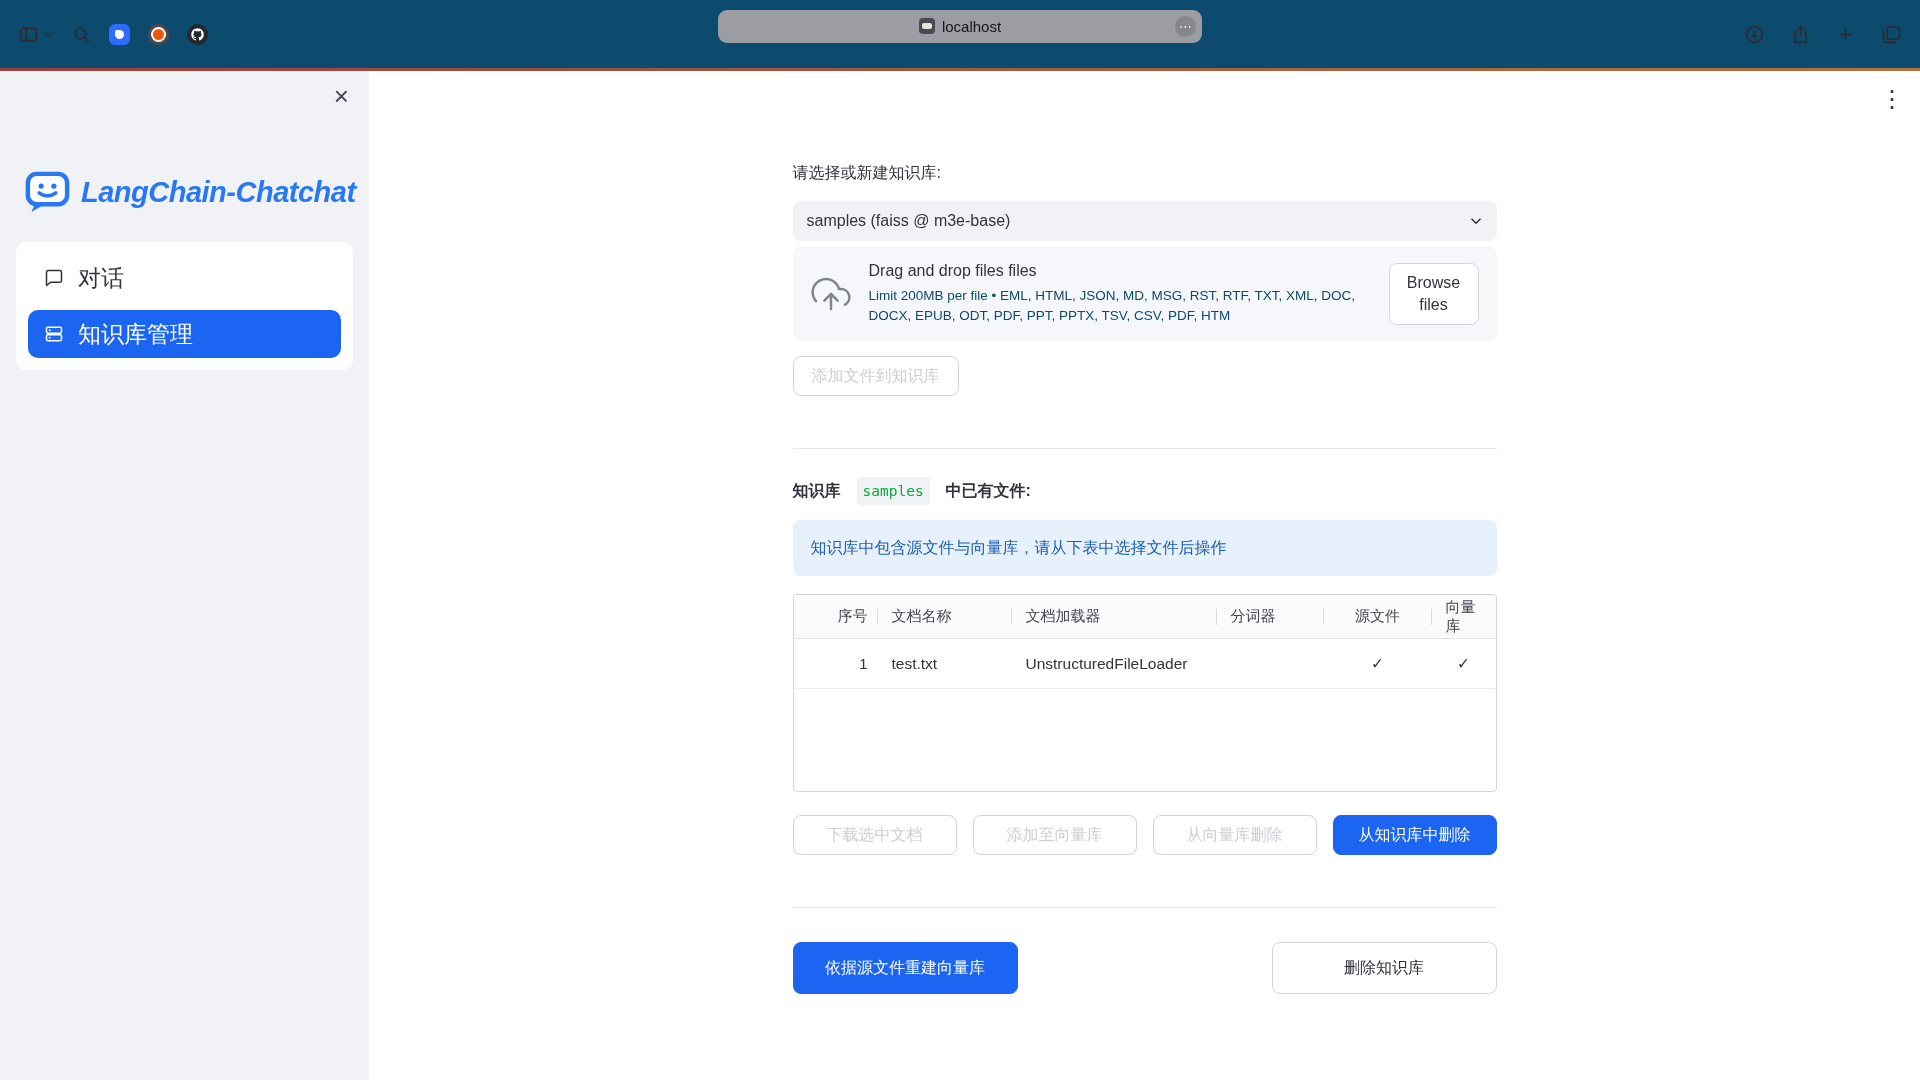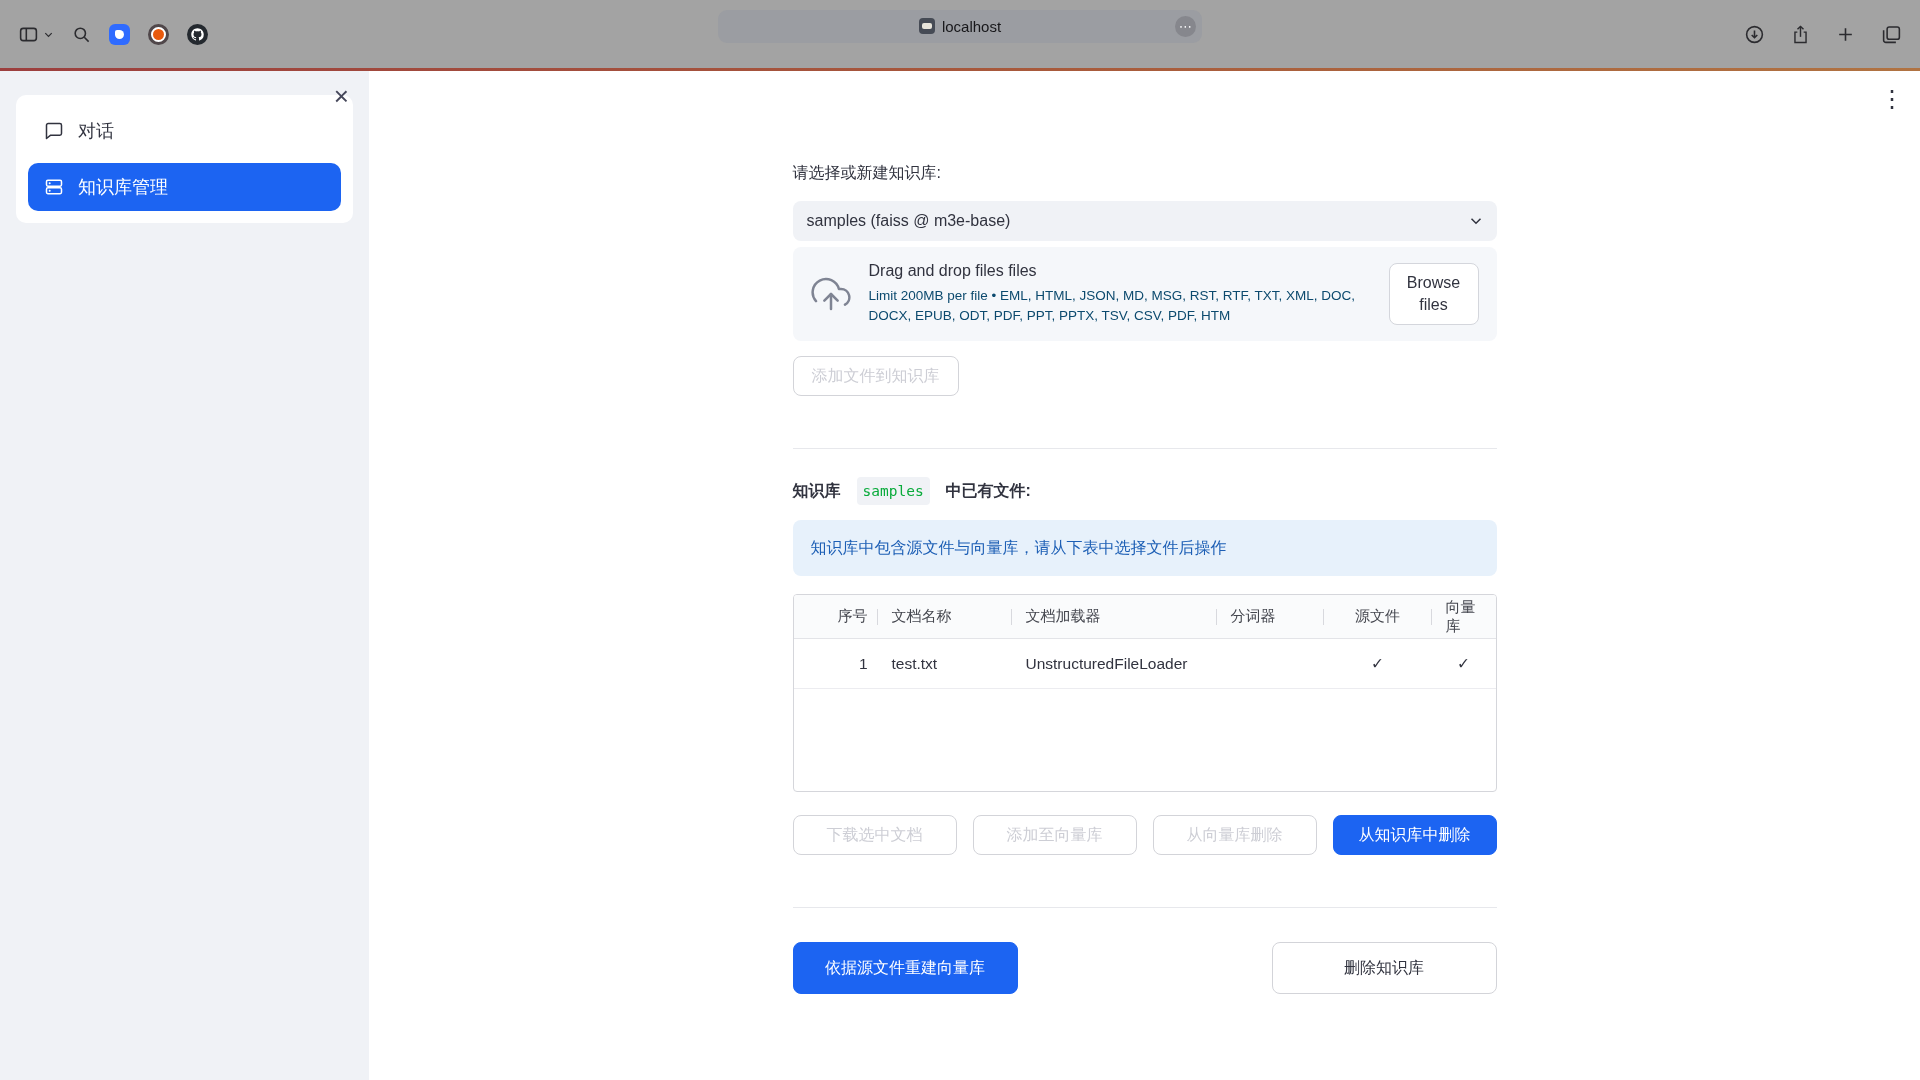--- a/index.html
+++ b/index.html
@@ -6,21 +6,21 @@
     --accent:#1c64f2;
     --logo-blue:#2878f4;
     --code-green:#09ab3b;
     --ink:#31333f;
   }
   *{box-sizing:border-box;margin:0;padding:0;}
   html,body{width:1920px;height:1080px;overflow:hidden;}
   body{font-family:"Liberation Sans","DejaVu Sans",sans-serif;background:#fff;color:var(--ink);}
 
   
-  .toolbar{height:68px;background:#a3a3a3;display:flex;align-items:center;padding:0 18px;position:relative;}
+  .toolbar{height:68px;background:#0c4a6e;display:flex;align-items:center;padding:0 18px;position:relative;}
   .tb-left{display:flex;align-items:center;gap:18px;}
   .tb-group{display:flex;align-items:center;gap:4px;}
   .tb-icon{display:inline-flex;align-items:center;justify-content:center;color:#2b2b2f;cursor:default;}
   .tb-icon svg{display:block;}
   .ext{width:21px;height:21px;display:inline-flex;align-items:center;justify-content:center;}
   .ext-blue{background:#2f6bff;border-radius:6px;}
   .ext-blue::after{content:"";width:9px;height:9px;background:#fff;border-radius:2px 50% 50% 50%;}
   .ext-ring{border-radius:50%;border:3px solid #50474a;background:#fff;position:relative;}
   .ext-ring::after{content:"";position:absolute;inset:2px;border-radius:50%;background:#e8590c;}
   .ext-github{background:#24292f;border-radius:50%;}
@@ -33,21 +33,21 @@
 
   .decoration{height:3px;background:linear-gradient(90deg,#9c3f3e 0%,#a85a3b 55%,#b07342 100%);}
 
   
   .app{display:flex;height:1025px;}
   .sidebar{width:369px;background:#f0f2f6;position:relative;flex:none;}
   .close-x{position:absolute;top:12px;right:20px;font-size:26px;line-height:26px;color:#45475a;cursor:default;}
   .logo{display:flex;align-items:center;gap:10px;margin:96px 0 0 24px;}
   .logo-text{font-size:29px;font-weight:bold;font-style:italic;color:var(--logo-blue);letter-spacing:-0.5px;white-space:nowrap;}
   .menu{margin:24px 16px 0 16px;background:#fff;border-radius:10px;padding:12px 12px;display:flex;flex-direction:column;gap:8px;}
-  .menu-item{height:48px;display:flex;align-items:center;gap:14px;padding:0 16px;border-radius:10px;font-size:18px;color:var(--ink);cursor:default;}
+  .menu-item{height:48px;display:flex;align-items:center;gap:14px;padding:0 16px;border-radius:10px;font-size:23px;color:var(--ink);cursor:default;}
   .menu-item .mi-icon{display:inline-flex;color:#31333f;}
   .menu-item.selected{background:var(--accent);color:#fff;}
   .menu-item.selected .mi-icon{color:#fff;}
 
   main{flex:1;position:relative;background:#fff;}
   .kebab{position:absolute;top:16px;right:16px;font-size:24px;color:#31333f;line-height:24px;cursor:default;}
   .col{width:704px;margin:0 auto;padding-top:90px;}
 
   .field-label{font-size:16px;line-height:24px;color:var(--ink);}
   .selectbox{margin-top:16px;height:40px;background:#f0f2f6;border-radius:8px;display:flex;align-items:center;padding:0 14px;font-size:16px;color:var(--ink);position:relative;cursor:default;}
@@ -157,20 +157,32 @@
     </span>
   </div>
 </div>
 
 <div class="decoration"></div>
 
 <div class="app">
 
   <aside class="sidebar">
     <span class="close-x">×</span>
+    <div class="logo">
+      <span class="logo-mark">
+        <svg width="47" height="47" viewBox="0 0 48 48" fill="none">
+          <rect x="4" y="7" width="40" height="31" rx="9" stroke="#2878f4" stroke-width="4.5" fill="#ffffff"></rect>
+          <path d="M12 36 L7.5 46 L23 37 Z" fill="#2878f4"></path>
+          <circle cx="17.5" cy="19.5" r="2.7" fill="#2878f4"></circle>
+          <circle cx="30.5" cy="19.5" r="2.7" fill="#2878f4"></circle>
+          <path d="M15.5 26.5 Q24 32.5 32.5 26.5" stroke="#2878f4" stroke-width="3.6" fill="none" stroke-linecap="round"></path>
+        </svg>
+      </span>
+      <span class="logo-text">LangChain-Chatchat</span>
+    </div>
     <nav class="menu">
       <div class="menu-item">
         <span class="mi-icon">
           <svg width="20" height="20" viewBox="0 0 24 24" fill="none" stroke="currentColor" stroke-width="1.8" stroke-linejoin="round">
               <path d="M21 15a2 2 0 0 1-2 2H8l-5 4V5a2 2 0 0 1 2-2h14a2 2 0 0 1 2 2z"></path>
             </svg>
         </span>
         <span>对话</span>
       </div>
       <div class="menu-item selected">

